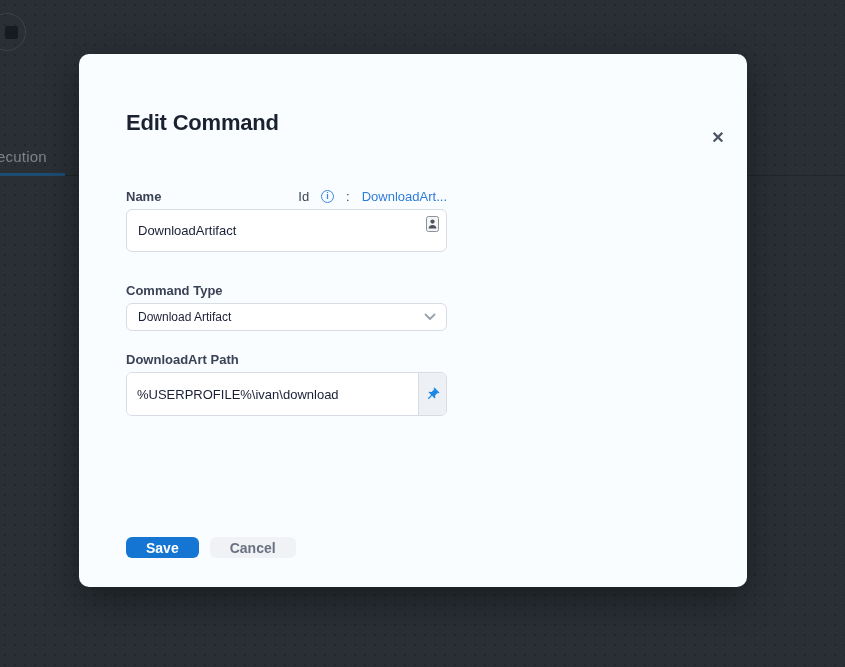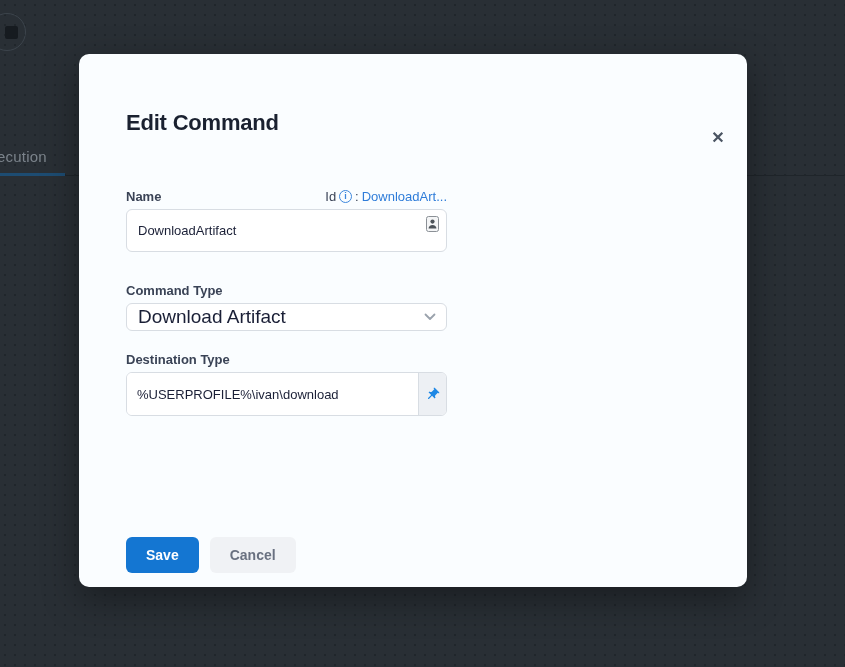--- a/index.html
+++ b/index.html
@@ -58,21 +58,21 @@
     letter-spacing:-.2px; line-height:30px;
   }
 
   .fields { width:321px; }
   .field-header {
     display:flex; justify-content:space-between; align-items:center;
     height:16px;
   }
   .field-label { font-size:13px; font-weight:600; color:#3a4356; }
   .name-header { margin-top:50px; }
-  .id-group { display:flex; align-items:center; gap:3px; font-size:13px; color:#3a4356; }
+  .id-group { display:flex; align-items:center; gap:12px; font-size:13px; color:#3a4356; }
   .info-icon {
     width:13px; height:13px; border-radius:50%;
     border:1px solid #3d87dd; color:#3d87dd;
     font-size:9px; font-weight:700; font-style:normal;
     display:flex; align-items:center; justify-content:center;
     line-height:1;
   }
   .id-link { color:#2e7cd9; text-decoration:none; font-size:13px; }
 
   .text-input-wrap { position:relative; margin-top:5px; width:321px; }
@@ -87,42 +87,42 @@
     position:absolute; right:8px; top:7px; width:13px; height:16px;
   }
 
   .label-gap { margin-top:30px; }
   .select {
     margin-top:5px; width:321px; height:28px;
     border:1px solid #d8dde3; border-radius:6px; background:#fff;
     display:flex; align-items:center; justify-content:space-between;
     padding:0 10px 0 11px; cursor:pointer;
   }
-  .select-value { font-size:19px; color:#1a1f36; }
+  .select-value { font-size:12px; color:#1a1f36; }
 
   .dest-label { margin-top:20px; }
   .input-group {
     margin-top:5px; width:321px; height:44px;
     border:1px solid #d8dde3; border-radius:6px; background:#fff;
     display:flex; overflow:hidden;
   }
   .input-group input {
     flex:1; border:none; outline:none; background:#fff;
     padding:0 10px; font-family:"Liberation Sans", sans-serif;
     font-size:13px; color:#1a1f36;
   }
   .input-addon {
     width:28px; background:#edf0f4; border-left:1px solid #d8dde3;
     display:flex; align-items:center; justify-content:center;
     cursor:pointer;
   }
 
   .btn-row { margin-top:121px; display:flex; gap:11px; }
   .btn {
-    height:36px; border:none; border-radius:6px;
+    height:21px; border:none; border-radius:6px;
     font-family:"Liberation Sans", sans-serif;
     font-size:14px; font-weight:700; padding:0 20px; cursor:pointer;
   }
   .btn-save { background:#1476d2; color:#ffffff; }
   .btn-cancel { background:#f0f2f5; color:#697180; }
 </style>
 </head>
 <body>
 
 <div>
@@ -164,21 +164,21 @@
       <span class="field-label">Command Type</span>
     </div>
     <div class="select">
       <span class="select-value">Download Artifact</span>
       <svg width="12" height="8" viewBox="0 0 12 8">
         <polyline points="1.5,1.5 6,6 10.5,1.5" fill="none" stroke="#9aa2ac" stroke-width="1.8" stroke-linecap="round" stroke-linejoin="round"></polyline>
       </svg>
     </div>
 
     <div class="field-header dest-label">
-      <span class="field-label">Destination Type</span>
+      <span class="field-label">DownloadArt Path</span>
     </div>
     <div class="input-group">
       <input type="text" value="%USERPROFILE%\ivan\download" style="">
       <span class="input-addon">
         <svg width="15" height="15" viewBox="0 0 24 24" style="transform:rotate(45deg)">
           <path fill="#1e88e5" d="M16 9V4h1c.55 0 1-.45 1-1s-.45-1-1-1H7c-.55 0-1 .45-1 1s.45 1 1 1h1v5c0 1.66-1.34 3-3 3v2h5.97v7l1 1 1-1v-7H19v-2c-1.66 0-3-1.34-3-3z"></path>
         </svg>
       </span>
     </div>
 

